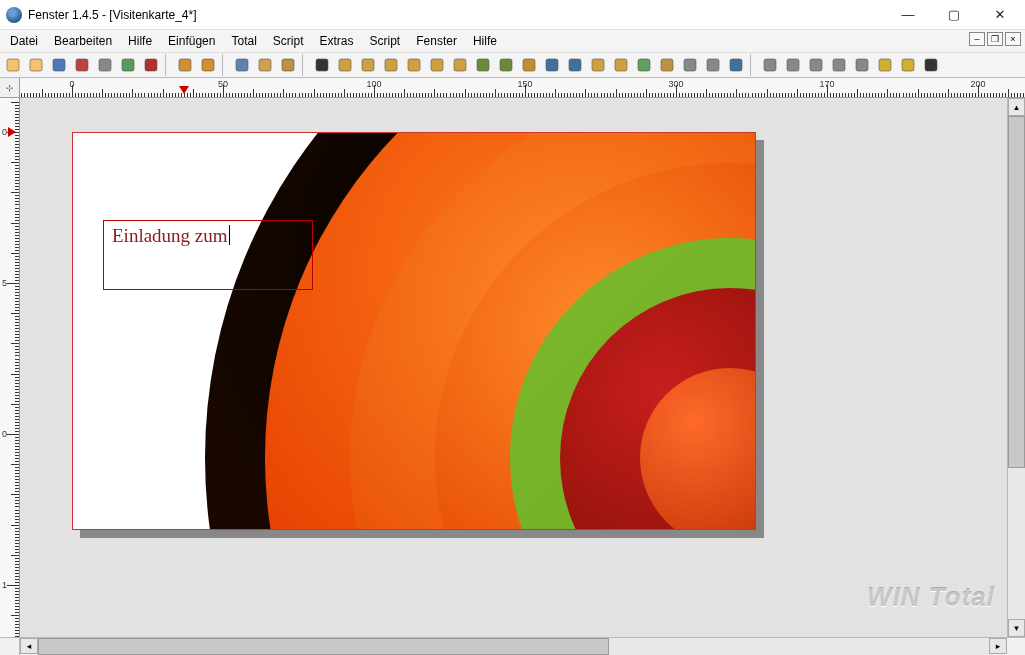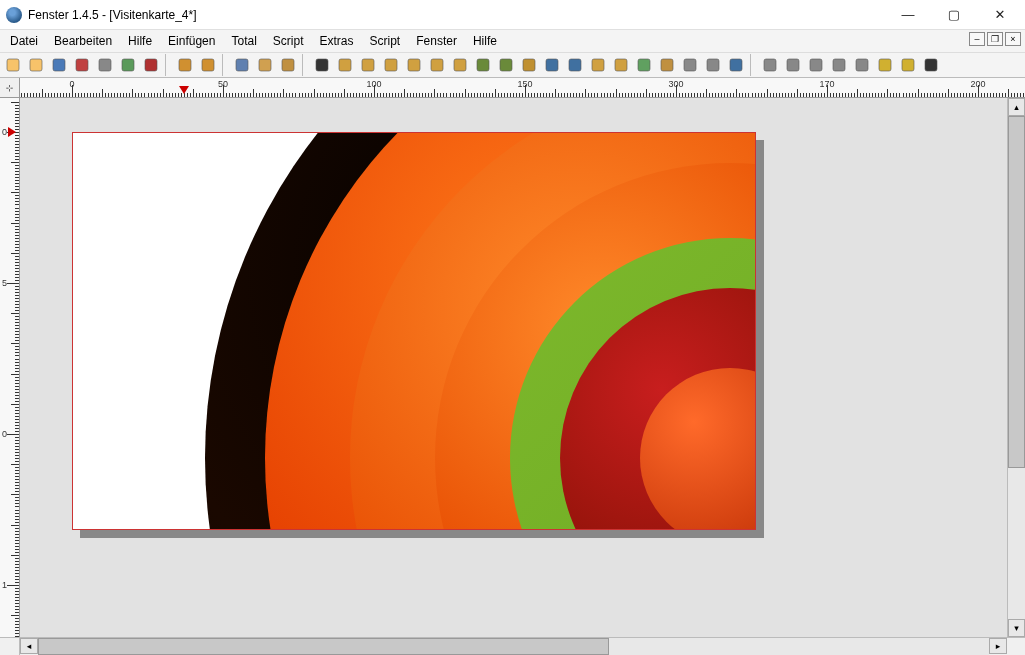--- a/index.html
+++ b/index.html
@@ -816,21 +816,25 @@
     <div class="page">
       <div class="artwork" id="artwork">
           <div class="ring" style="width: 1050px; height: 1050px; right: -185px; top: 140px; left: 160px; position: absolute; background: radial-gradient(circle at 32% 32%, rgb(0, 0, 0) 0%, rgb(26, 8, 0) 40%, rgb(0, 0, 0) 100%);"></div>
           <div class="ring" style="width: 930px; height: 930px; right: -125px; top: 200px; left: 220px; position: absolute; background: radial-gradient(circle at 30% 30%, rgb(255, 122, 26) 0%, rgb(228, 61, 0) 45%, rgb(94, 14, 0) 100%);"></div>
           <div class="ring" style="width: 760px; height: 760px; right: -40px; top: 285px; left: 305px; position: absolute; background: radial-gradient(circle at 30% 30%, rgb(255, 138, 42) 0%, rgb(230, 74, 0) 50%, rgb(106, 18, 0) 100%);"></div>
           <div class="ring" style="width: 590px; height: 590px; right: 45px; top: 370px; left: 390px; position: absolute; background: radial-gradient(circle at 28% 28%, rgb(255, 138, 42) 0%, rgb(230, 74, 0) 50%, rgb(106, 18, 0) 100%);"></div>
           <div class="ring" style="width: 440px; height: 440px; right: 120px; top: 445px; left: 465px; position: absolute; background: linear-gradient(135deg, rgb(125, 184, 44) 0%, rgb(106, 168, 32) 100%);"></div>
           <div class="ring" style="width: 340px; height: 340px; right: 170px; top: 495px; left: 515px; position: absolute; background: radial-gradient(circle at 30% 30%, rgb(200, 30, 30) 0%, rgb(122, 14, 0) 80%);"></div>
           <div class="ring" style="width: 180px; height: 180px; right: 250px; top: 575px; left: 595px; position: absolute; background: radial-gradient(circle at 30% 30%, rgb(255, 106, 42) 0%, rgb(184, 40, 0) 100%);"></div>
         </div>
-    </div>
+      <div class="textframe">
+        <span class="txt">Einladung zum</span><span class="cursor"></span>
+      </div>
+    </div>
+    <div class="watermark">WIN Total</div>
     <div class="scroll-v">
       <div class="sbtn">▴</div>
       <div class="strack">
           <div class="sthumb"></div>
         </div>
       <div class="sbtn" style="position:absolute;bottom:0;width:100%">▾</div>
     </div>
   </div>
 </div>
 

